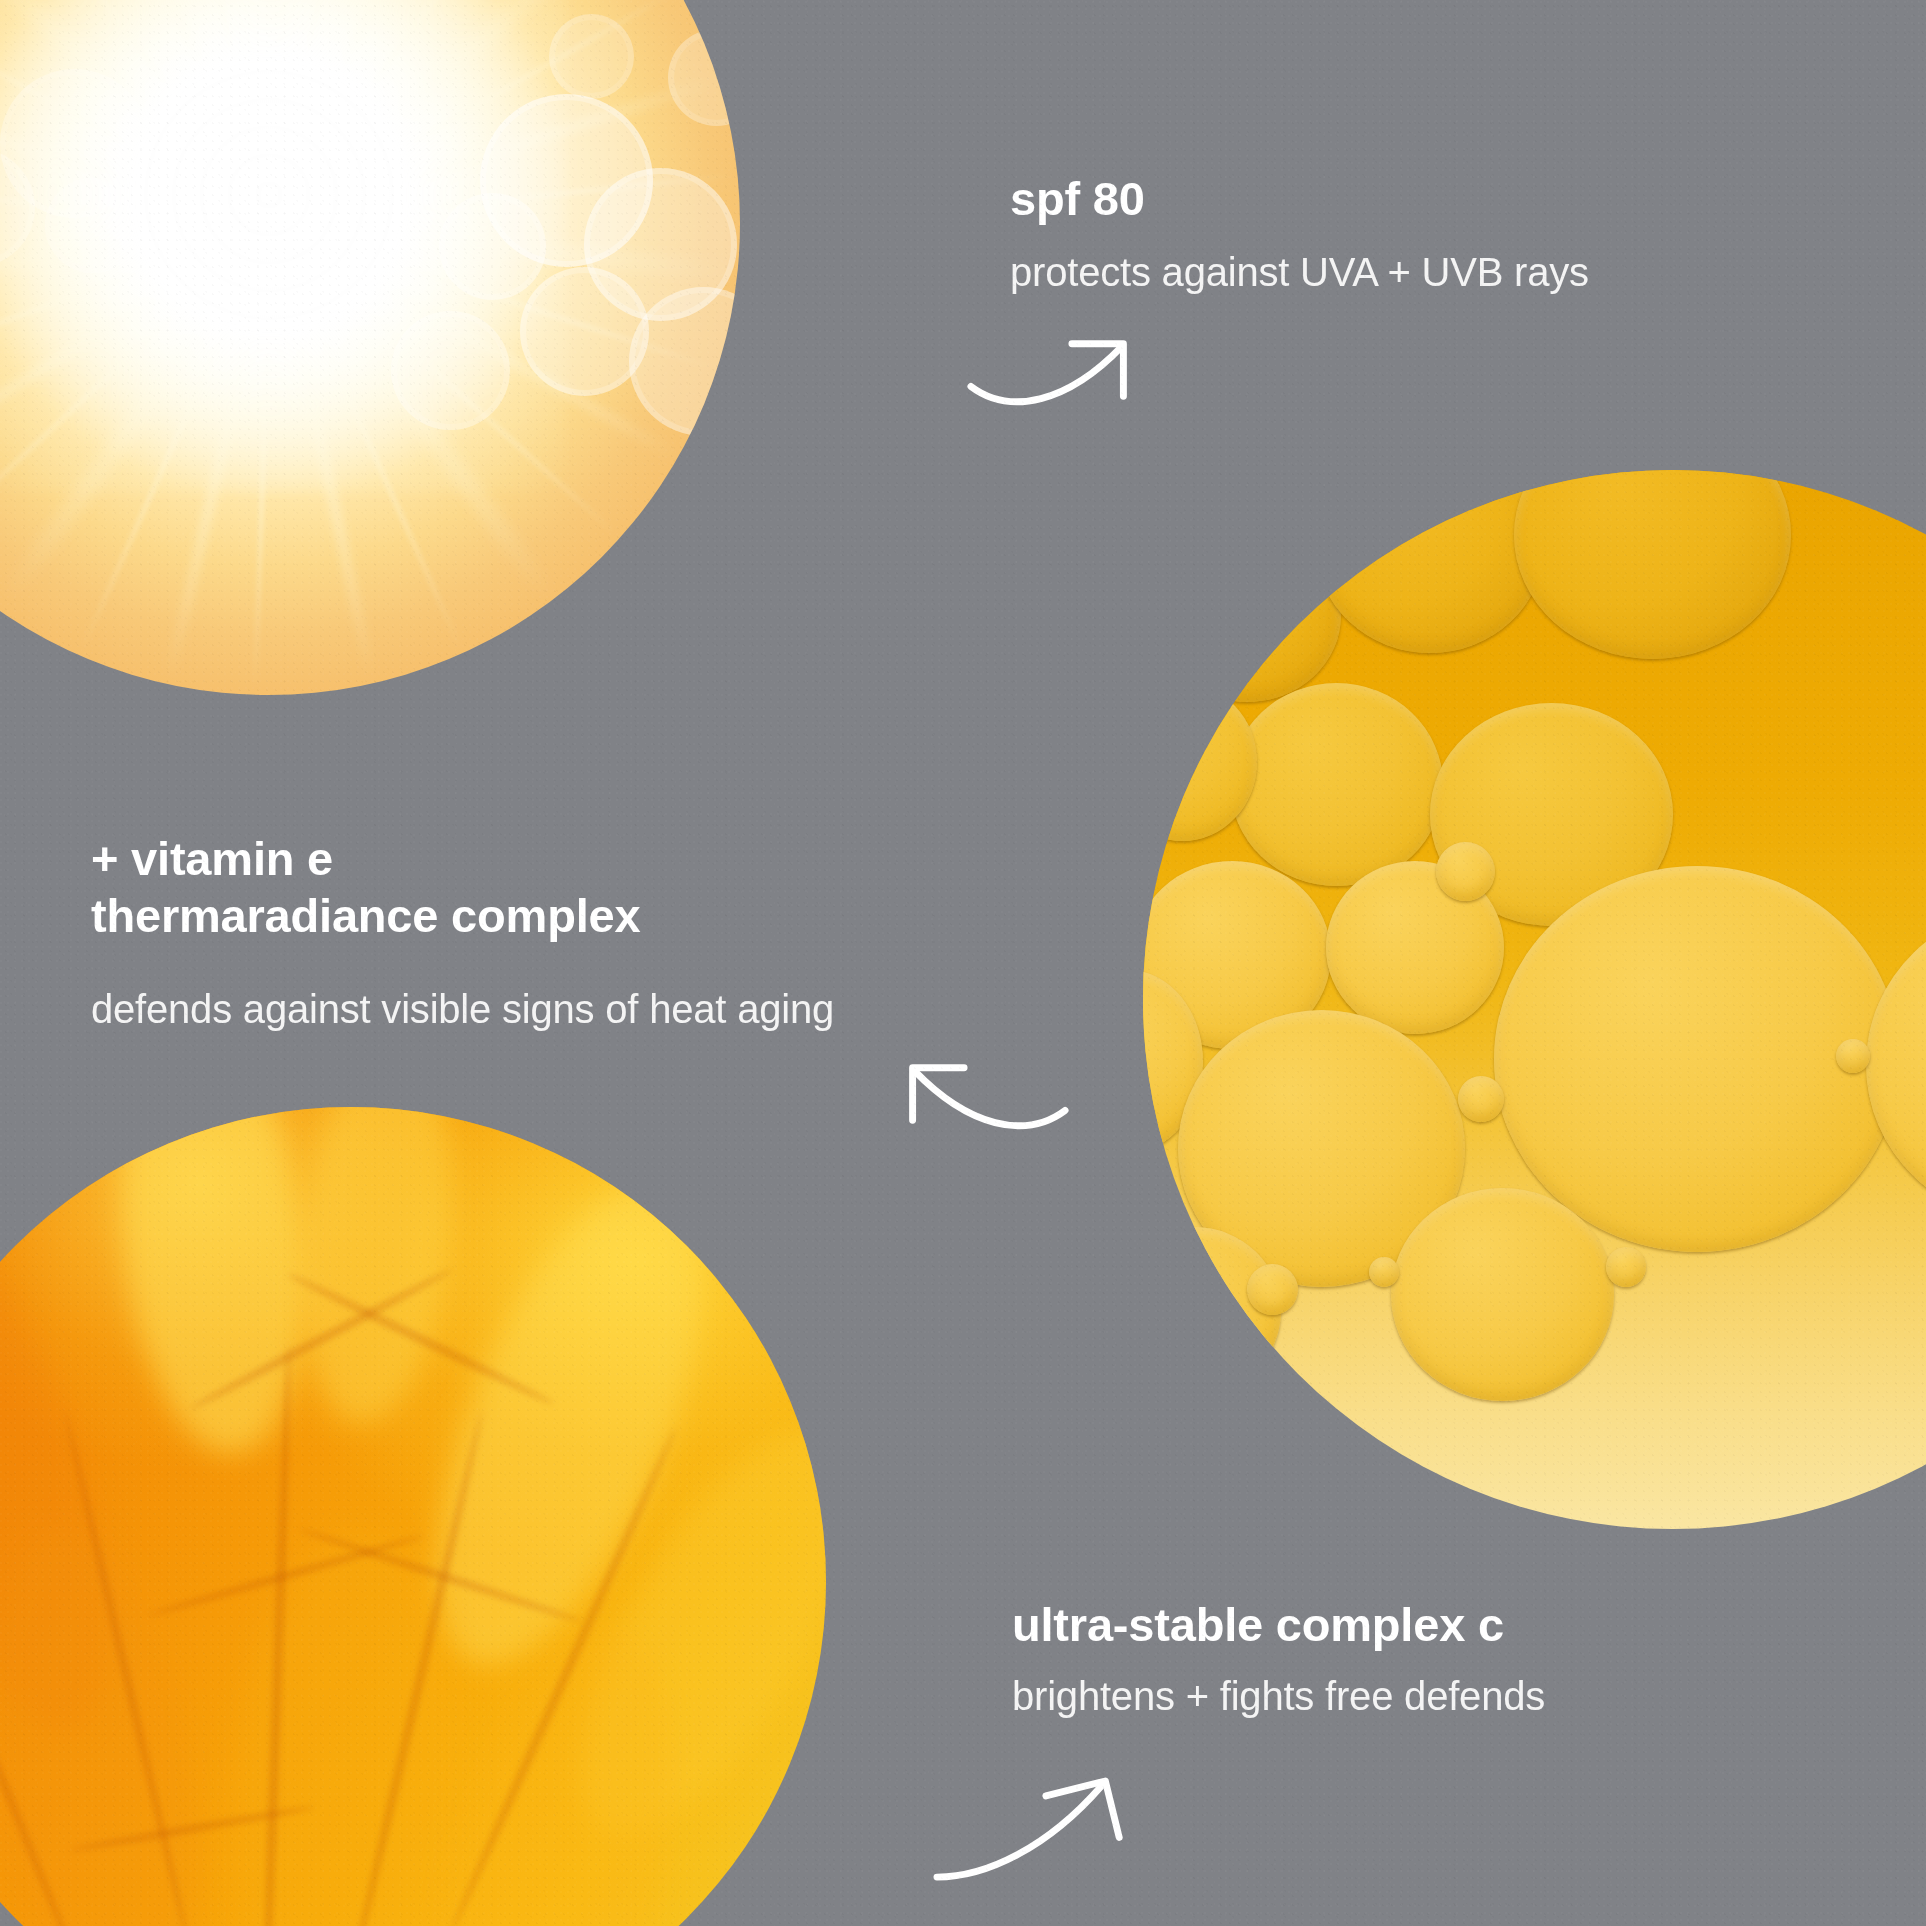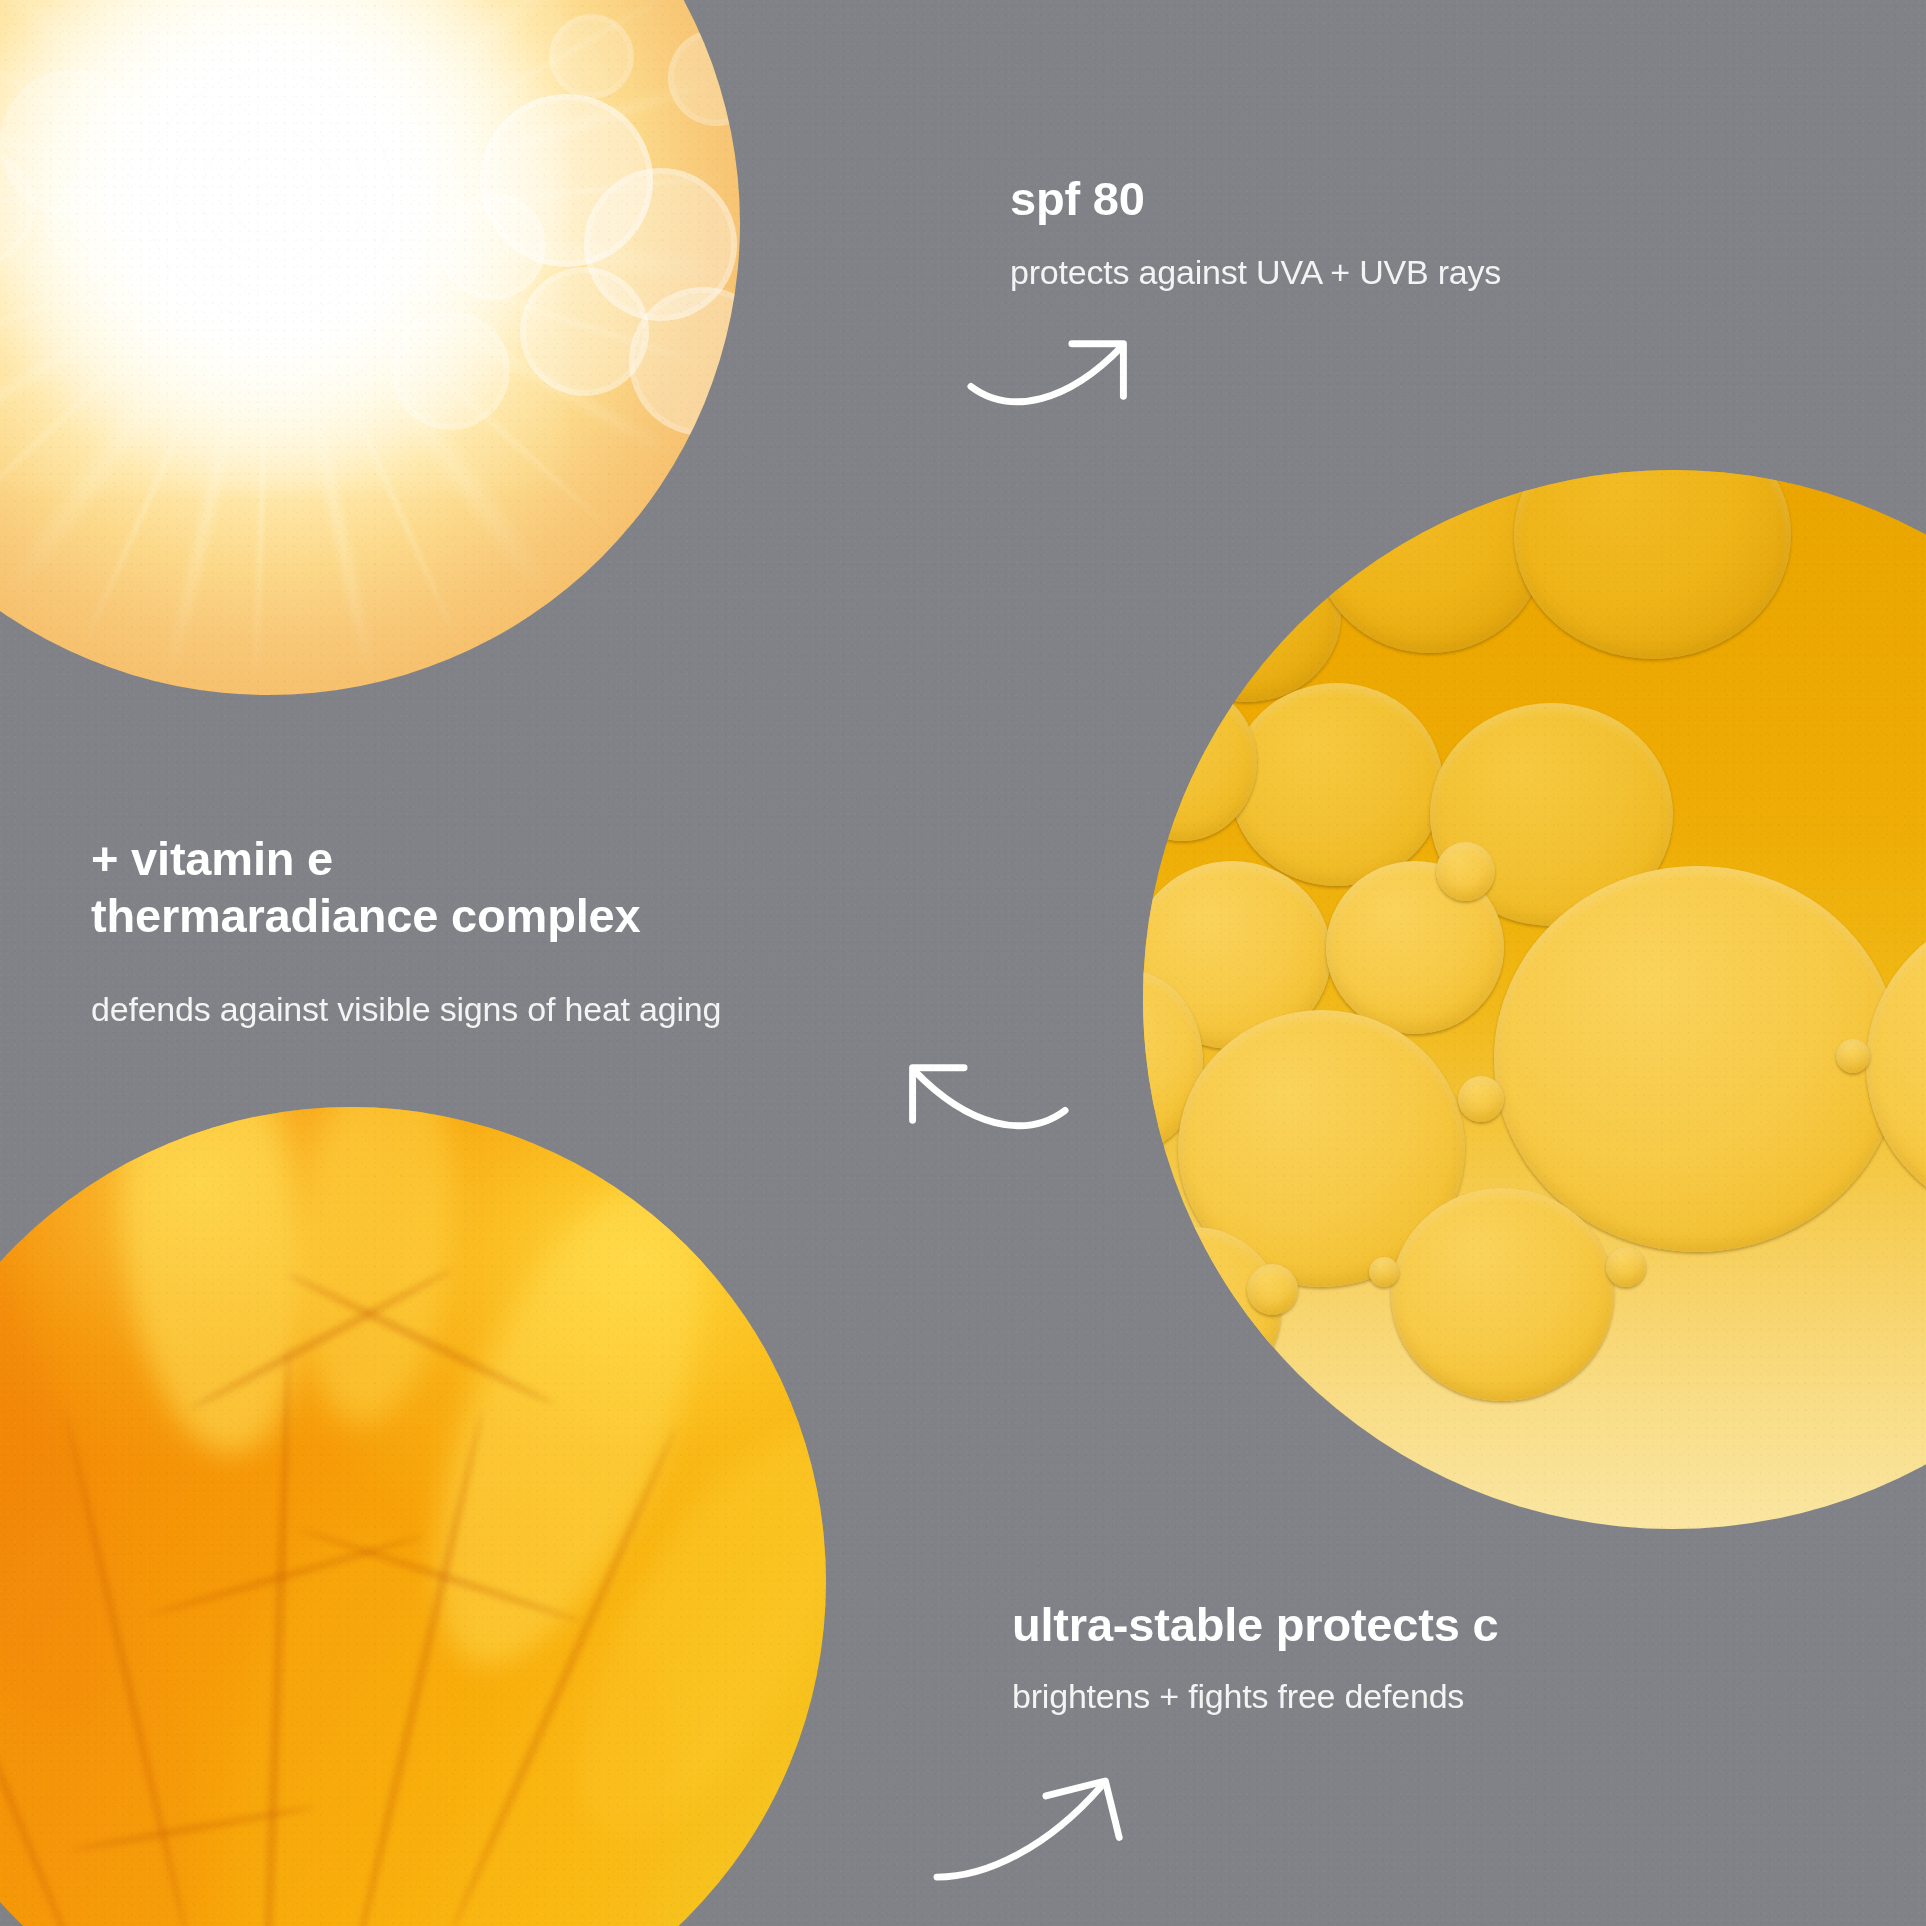--- a/index.html
+++ b/index.html
@@ -81,21 +81,21 @@
   .ridge{position:absolute;border-radius:50%;filter:blur(14px);}
 
   
   .block{position:absolute;color:#ffffff;}
   .headline{
     font-weight:bold;font-size:47px;line-height:57px;
     letter-spacing:-0.2px;color:#ffffff;
     font-stretch:condensed;
   }
   .subline{
-    font-weight:300;font-size:34px;line-height:59px;
+    font-weight:300;font-size:40px;line-height:59px;
     letter-spacing:-0.2px;color:#f4f4f4;
     font-stretch:condensed;
   }
   #block-spf{left:1010px;top:170px;}
   #block-spf .subline{margin-top:16px;}
   #block-thermo{left:91px;top:830px;}
   #block-thermo .subline{margin-top:36px;}
   #block-vitc{left:1012px;top:1596px;}
   #block-vitc .subline{margin-top:14px;}
 
@@ -235,21 +235,21 @@
   </div>
 
   <div class="arrow" id="arrow-thermo">
     <svg width="198" height="104" viewBox="0 0 200 105" fill="none">
       <path d="M194 62 C 154 92, 96 78, 42 22" stroke="#ffffff" stroke-width="7" stroke-linecap="round"></path>
       <path d="M92 19 L40 19 L40 72" stroke="#ffffff" stroke-width="7" stroke-linecap="round" stroke-linejoin="round"></path>
     </svg>
   </div>
 
   <div class="block" id="block-vitc">
-    <div class="headline">ultra-stable protects c</div>
+    <div class="headline">ultra-stable complex c</div>
     <div class="subline">brightens + fights free defends</div>
   </div>
 
   <div class="arrow" id="arrow-vitc">
     <svg width="213" height="124" viewBox="0 0 215 125" fill="none">
       <path d="M6 106 C 56 106, 118 76, 172 14" stroke="#ffffff" stroke-width="7" stroke-linecap="round"></path>
       <path d="M116 24 L176 9 L190 66" stroke="#ffffff" stroke-width="7" stroke-linecap="round" stroke-linejoin="round"></path>
     </svg>
   </div>
 

